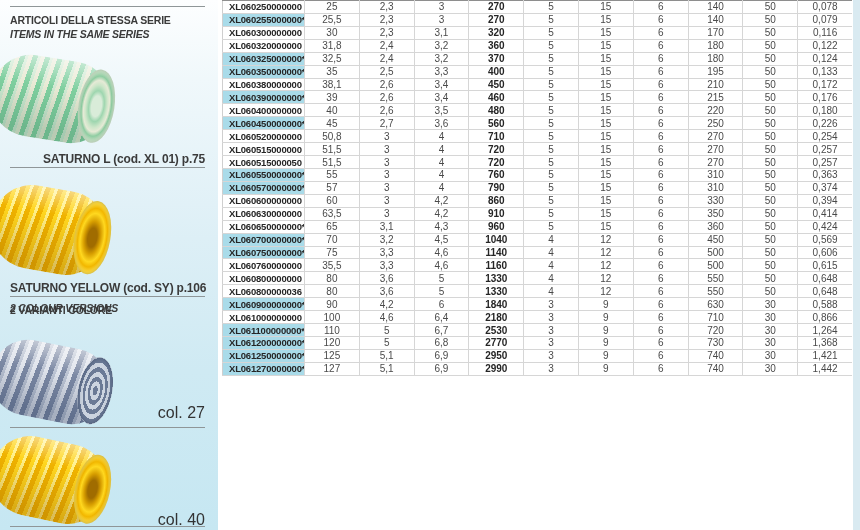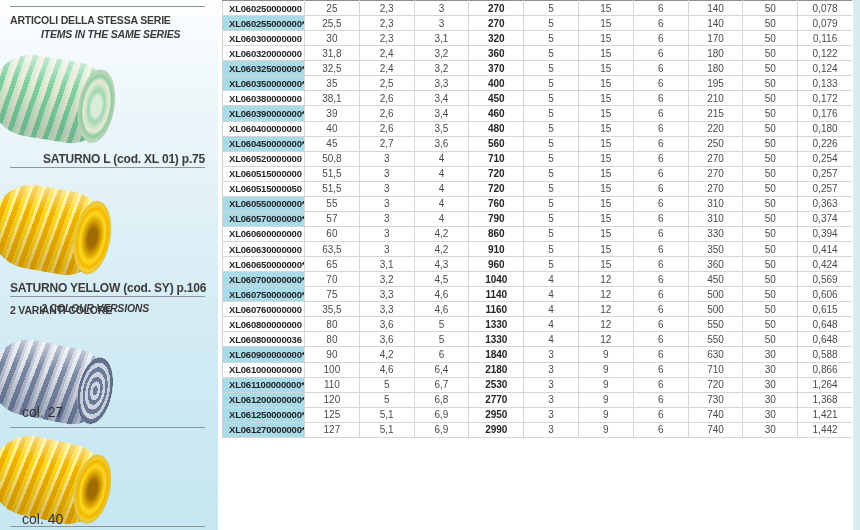--- a/index.html
+++ b/index.html
@@ -5,25 +5,25 @@
   html,body{margin:0;padding:0;}
   body{font-family:"Liberation Sans", sans-serif; background:#ffffff;}
   .page{position:relative; width:860px; height:530px; overflow:hidden; background:#ffffff;}
 
   
   .sidebar{position:absolute; left:0; top:0; width:218px; height:530px;
     background:linear-gradient(180deg,#fdfeff 0%,#f0f8fb 15%,#ddeff6 45%,#cfeaf3 70%,#c6e7f2 100%);}
   .rule{position:absolute; left:10px; right:13px; height:1px; background:#8f9698;}
   .sb-title{position:absolute; left:10px; right:10px; margin:0; color:#3b3b3b;
     font-size:10.5px; font-weight:bold; letter-spacing:-0.2px; line-height:13px; white-space:nowrap;}
-  .italic{font-style:italic;margin-left:31px;}
+  .italic{font-style:italic;}
   .sb-caption{position:absolute; left:10px; right:13px; text-align:right; color:#3b3b3b;
     font-size:12px; font-weight:bold; letter-spacing:-0.2px; white-space:nowrap;}
-  .sb-col{position:absolute; left:22px; right:13px; color:#333;
-    font-size:14px; font-weight:normal; white-space:nowrap;}
+  .sb-col{position:absolute; left:10px; right:13px; text-align:right; color:#333;
+    font-size:16px; font-weight:normal; white-space:nowrap;}
 
   
   .hose{position:absolute; overflow:visible;}
   .tube{position:absolute; border-radius:42px;}
   .mouth{position:absolute; border-radius:50%;}
 
   .hose-green .tube{
     background:
       linear-gradient(180deg, rgba(255,255,255,.55) 0%, rgba(255,255,255,0) 35%, rgba(60,120,90,.28) 88%),
       repeating-linear-gradient(100deg,#7fcf9f 0 5px,#cfe9d2 5px 8px,#e9ead5 8px 12px);}
@@ -42,21 +42,21 @@
   .hose-grey .tube{
     background:
       linear-gradient(180deg, rgba(255,255,255,.55) 0%, rgba(255,255,255,0) 35%, rgba(35,55,90,.3) 88%),
       repeating-linear-gradient(100deg,#7c89a4 0 5px,#bcc4d3 5px 8px,#e0e4ec 8px 12px);}
   .hose-grey .mouth{
     background:repeating-radial-gradient(closest-side,#6b7a96 0 14%,#ccd4e0 14% 28%);
     box-shadow:inset 0 0 5px rgba(30,45,75,.5);}
 
   
   .table-wrap{position:absolute; left:222px; top:0; width:630px; height:530px; overflow:hidden;}
-  table.products{border-collapse:collapse; table-layout:fixed; width:630px; height:438px;
+  table.products{border-collapse:collapse; table-layout:fixed; width:630px; height:376px;
     border-top:1px solid #8e8e8e; border-left:1px solid #cfcfcf;}
   table.products td{border-right:1px solid #d6d6d6; border-bottom:1px solid #d6d6d6;
     padding:0; font-size:10px; color:#4a4a4a; text-align:center; vertical-align:middle;
     white-space:nowrap; overflow:hidden;}
   table.products td.code{font-weight:bold; color:#252525; text-align:left; padding-left:6px;
     font-size:9.5px; letter-spacing:-0.2px;}
   table.products td.hl{background:var(--hl,#a9dbe9);}
   table.products td.bold-col{font-weight:bold; color:#252525;}
 
   

